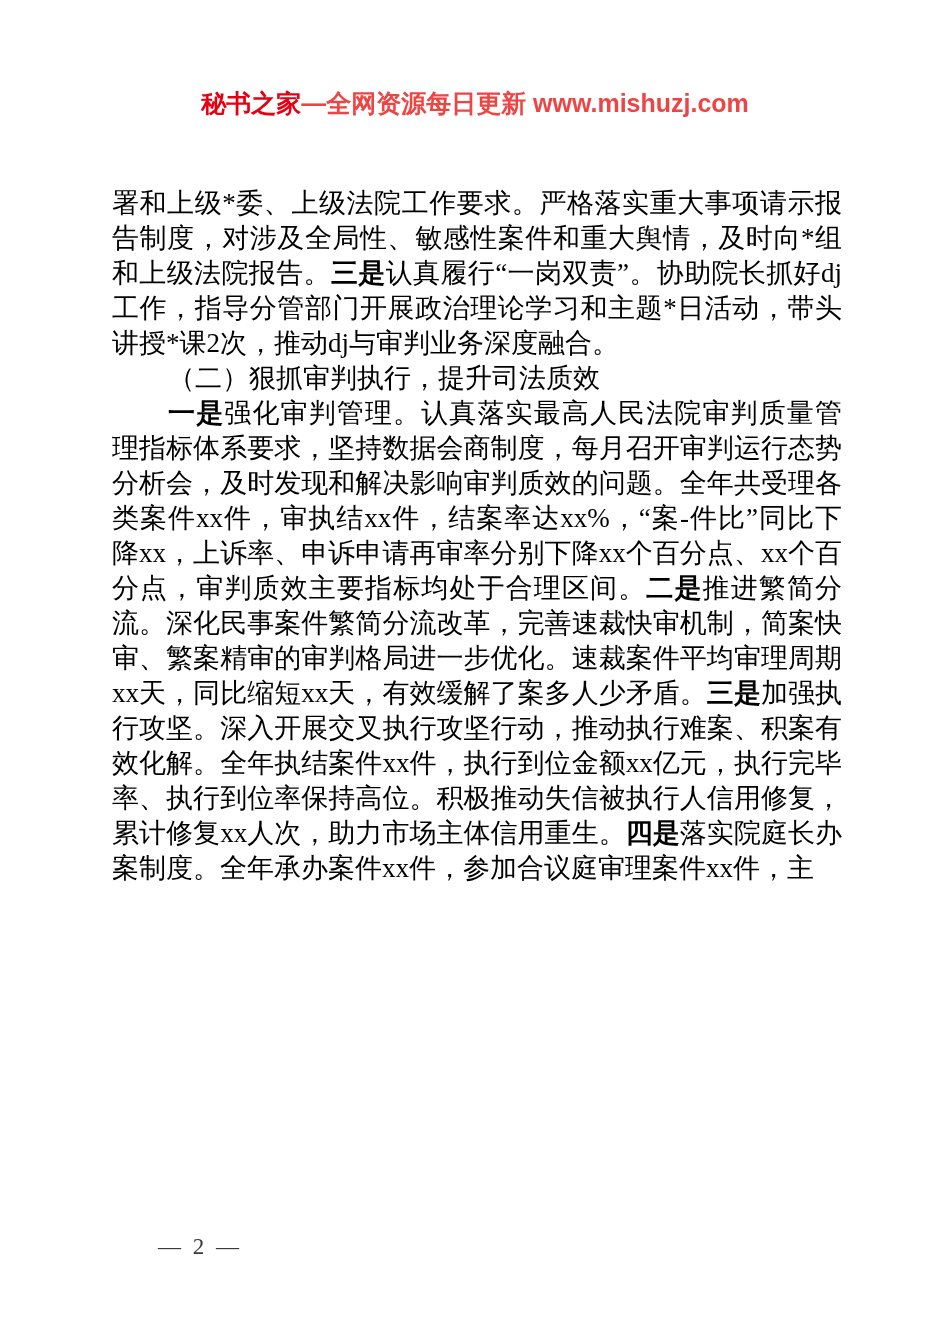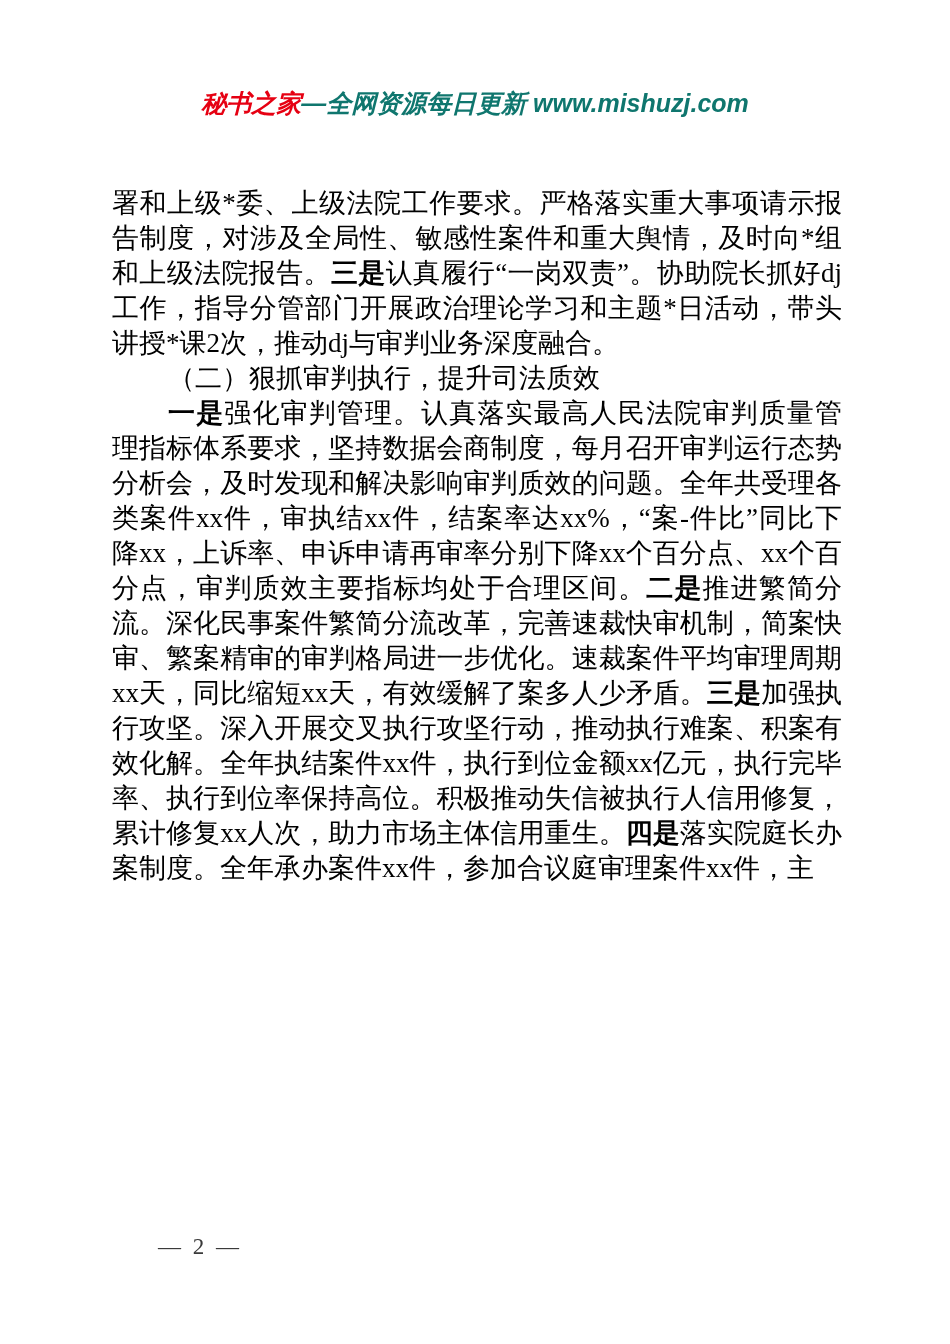--- a/index.html
+++ b/index.html
@@ -20,22 +20,22 @@
     top: 86px;
     left: 0;
     width: 100%;
     text-align: center;
     font-family: "Liberation Sans", "DejaVu Sans", sans-serif;
     font-weight: bold;
     font-size: 25px;
     line-height: 34px;
     white-space: nowrap;
   }
-  .site-name { color: #e60012; font-style: italic; }
-  .site-tagline, .site-url { color: #0f766e; font-style: italic; }
+  .site-name { color: #e60012; }
+  .site-tagline, .site-url { color: #ef4444; }
   .doc-body {
     position: absolute;
     top: 186px;
     left: 112px;
     width: 730px;
     font-size: 27px;
     line-height: 35px;
     color: #000000;
     text-align: justify;
   }

